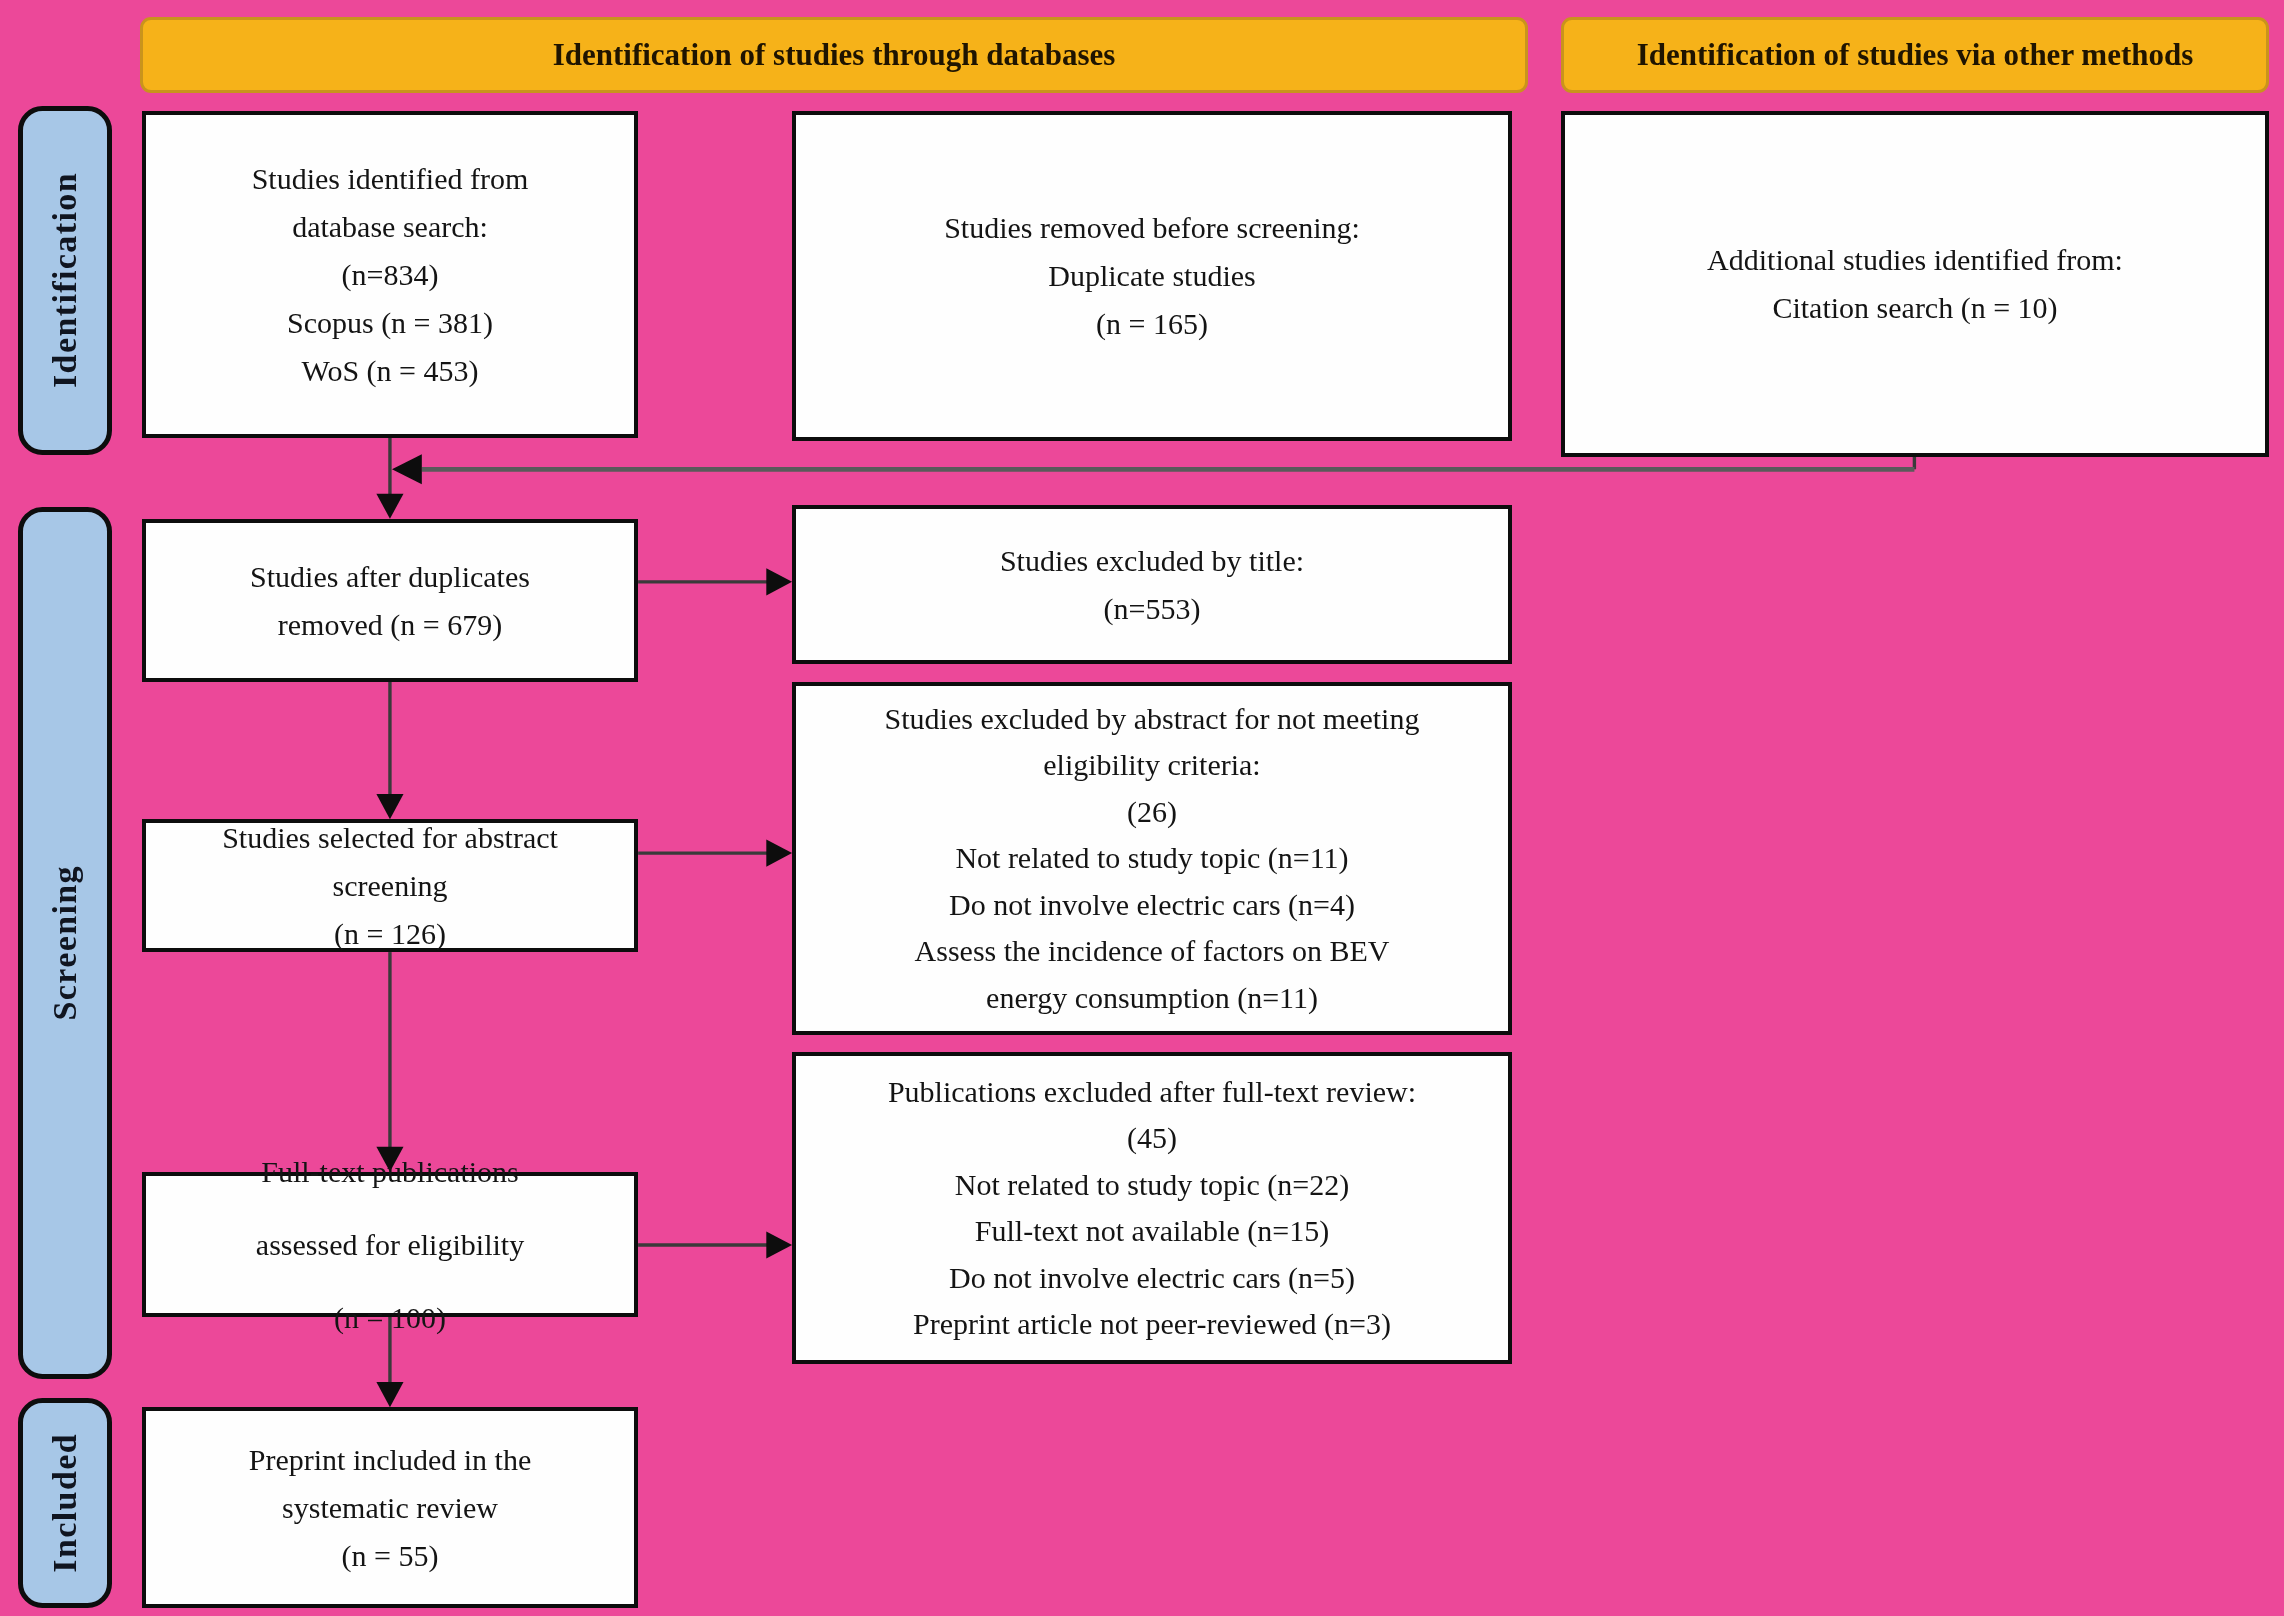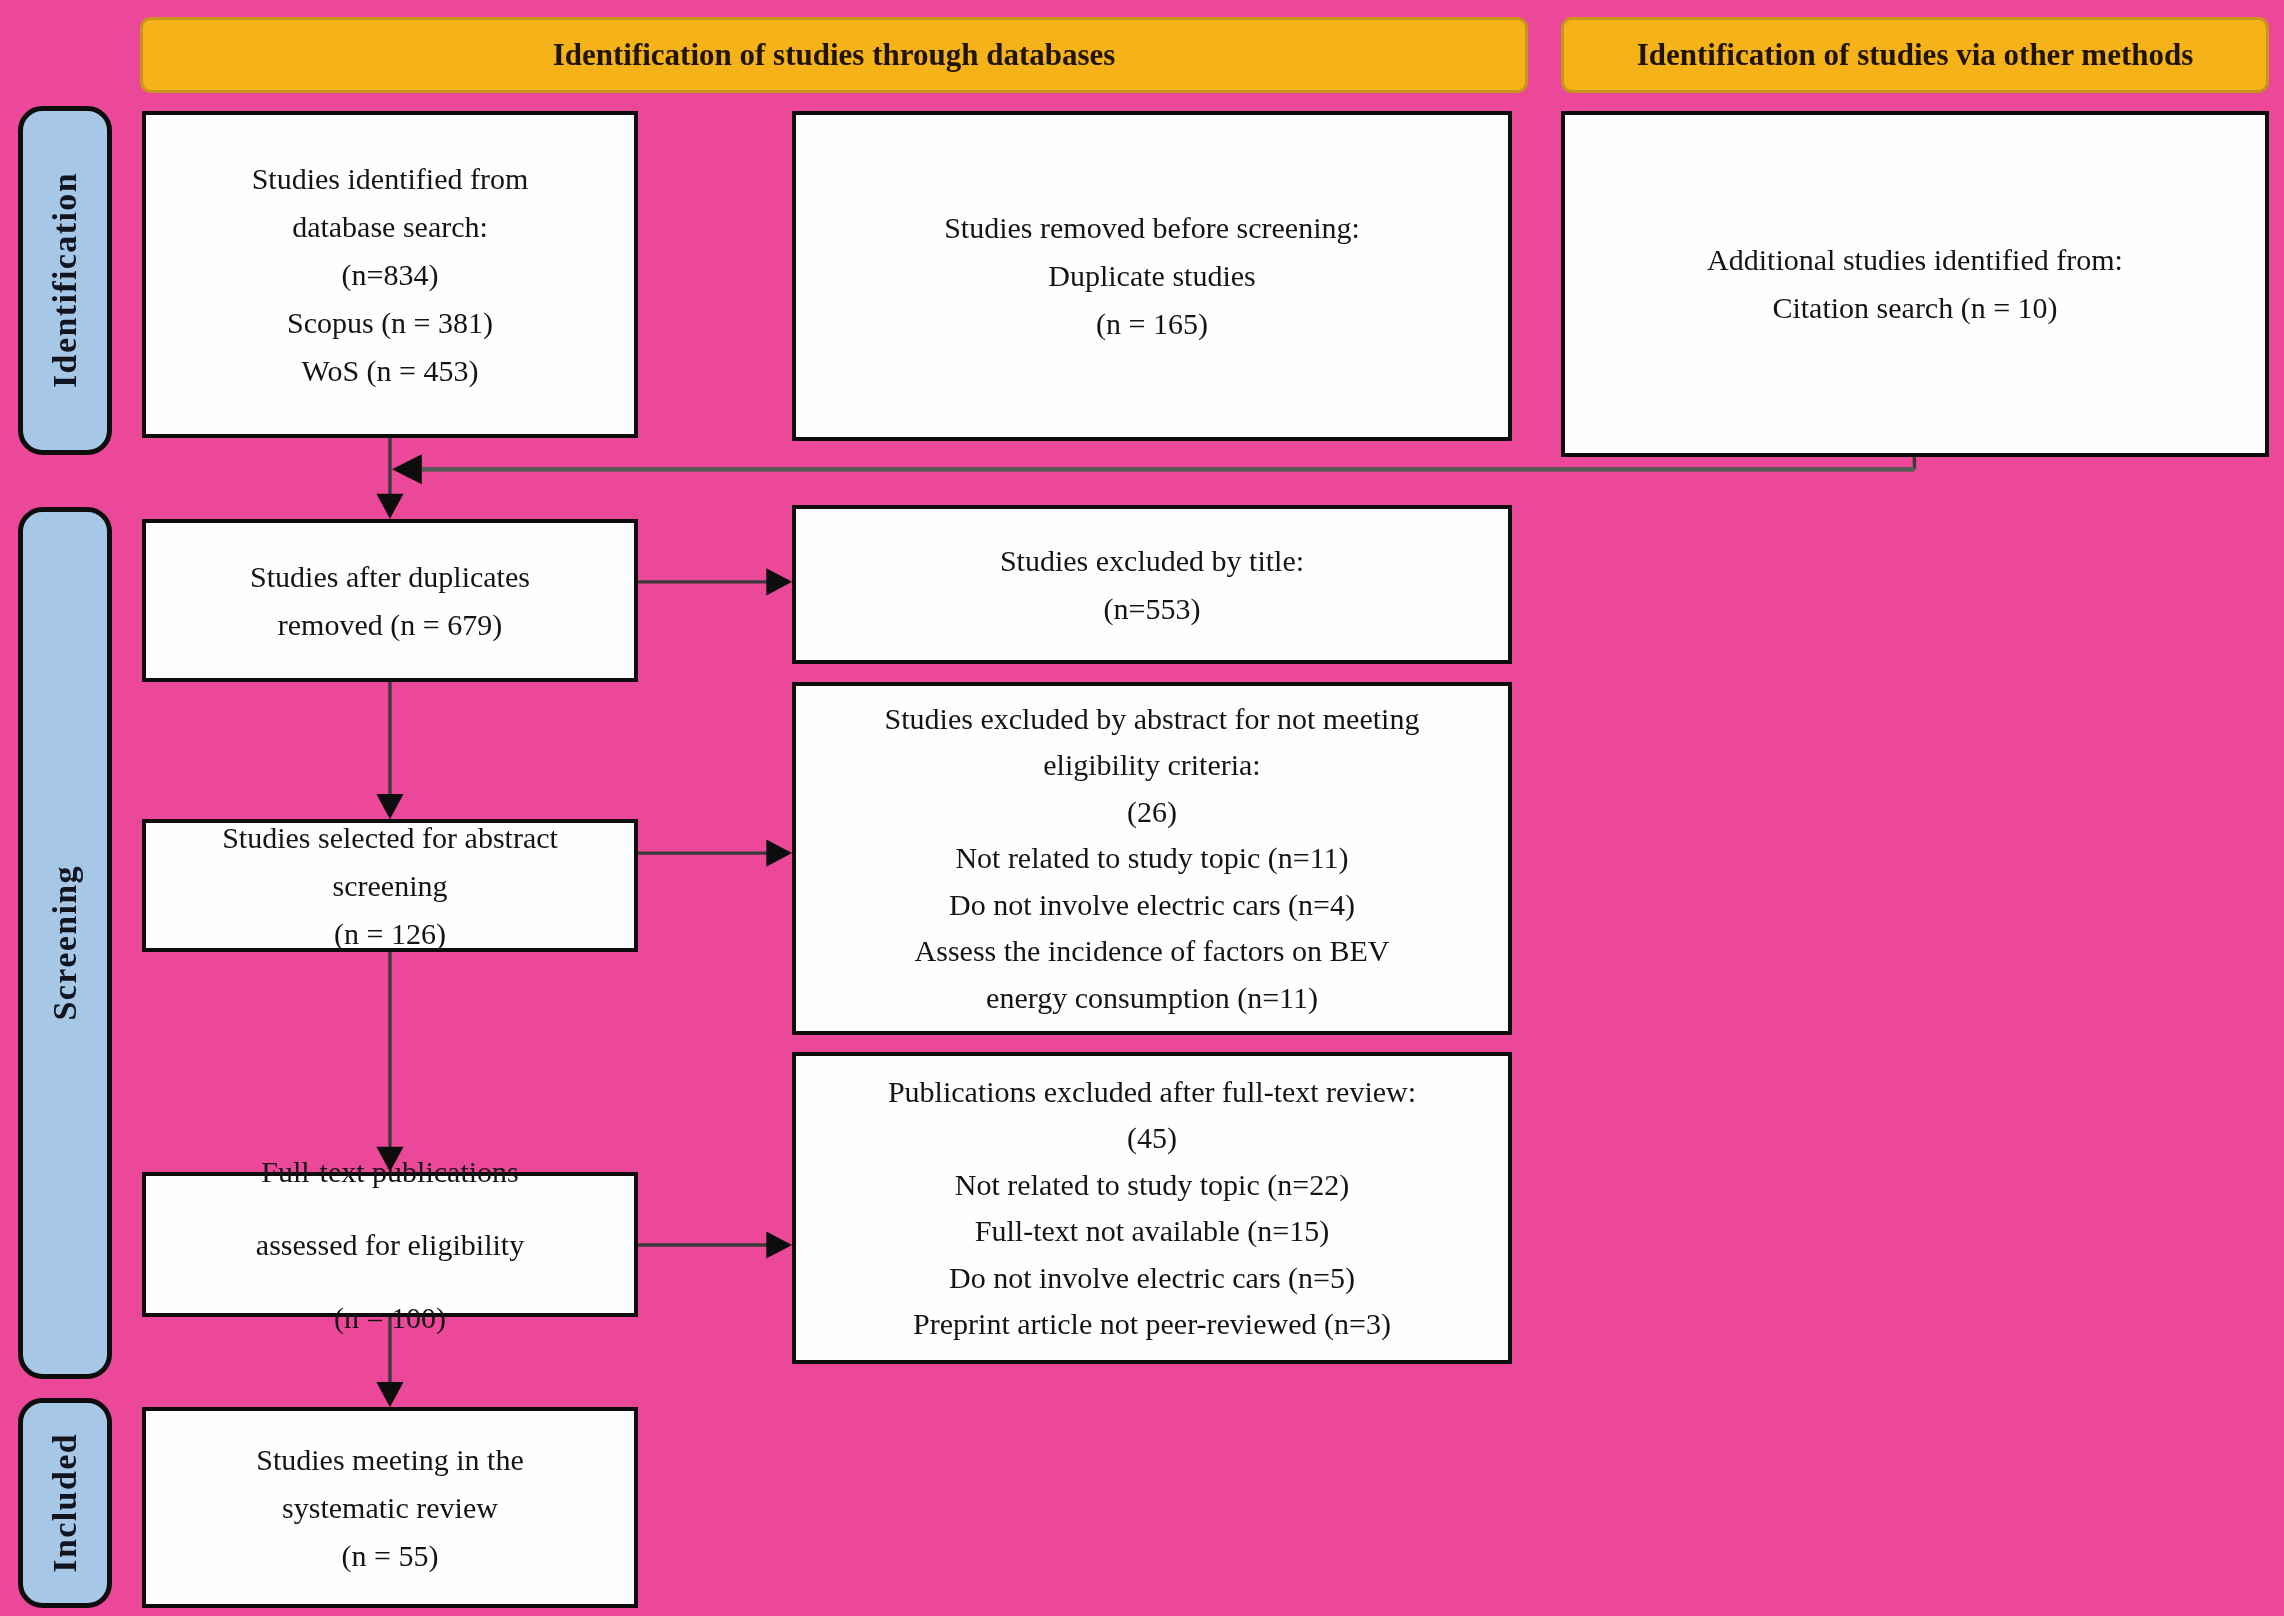--- a/index.html
+++ b/index.html
@@ -137,21 +137,21 @@
       <div class="line">Studies selected for abstract</div>
       <div class="line">screening</div>
       <div class="line">(n = 126)</div>
     </div>
   <div class="flow-box" style="left:142px; top:1172px; width:496px; height:145px;gap:25px;">
       <div class="line">Full-text publications</div>
       <div class="line">assessed for eligibility</div>
       <div class="line">(n = 100)</div>
     </div>
   <div class="flow-box" style="left:142px; top:1407px; width:496px; height:201px;">
-      <div class="line">Studies meeting in the</div>
+      <div class="line">Preprint included in the</div>
       <div class="line">systematic review</div>
       <div class="line">(n = 55)</div>
     </div>
 
   <div class="flow-box" style="left:792px; top:111px; width:720px; height:330px;">
       <div class="line">Studies removed before screening:</div>
       <div class="line">Duplicate studies</div>
       <div class="line">(n = 165)</div>
     </div>
   <div class="flow-box" style="left:792px; top:505px; width:720px; height:159px;">

